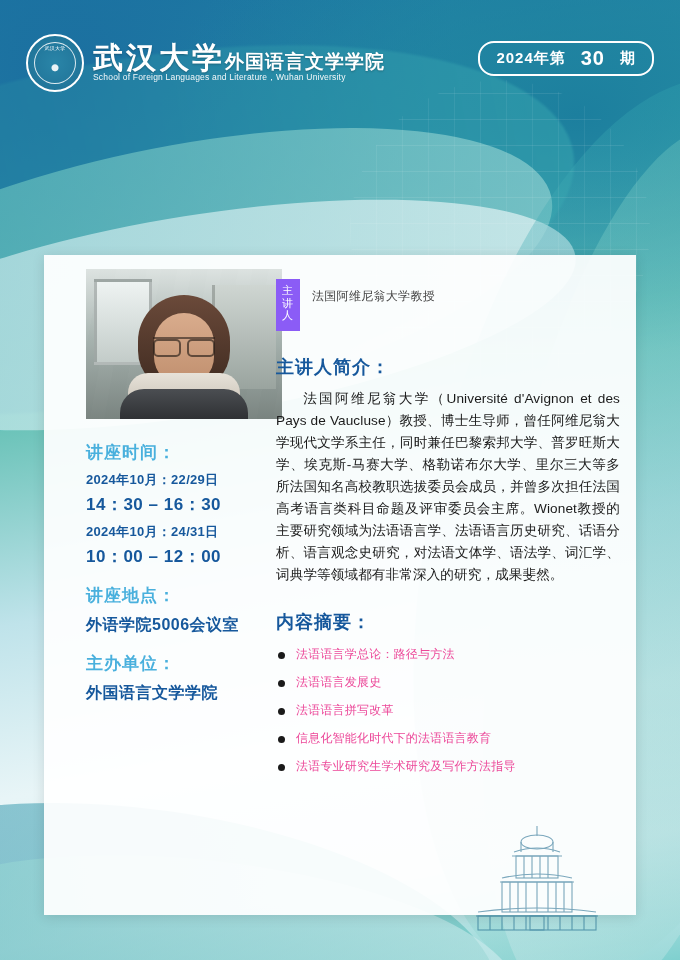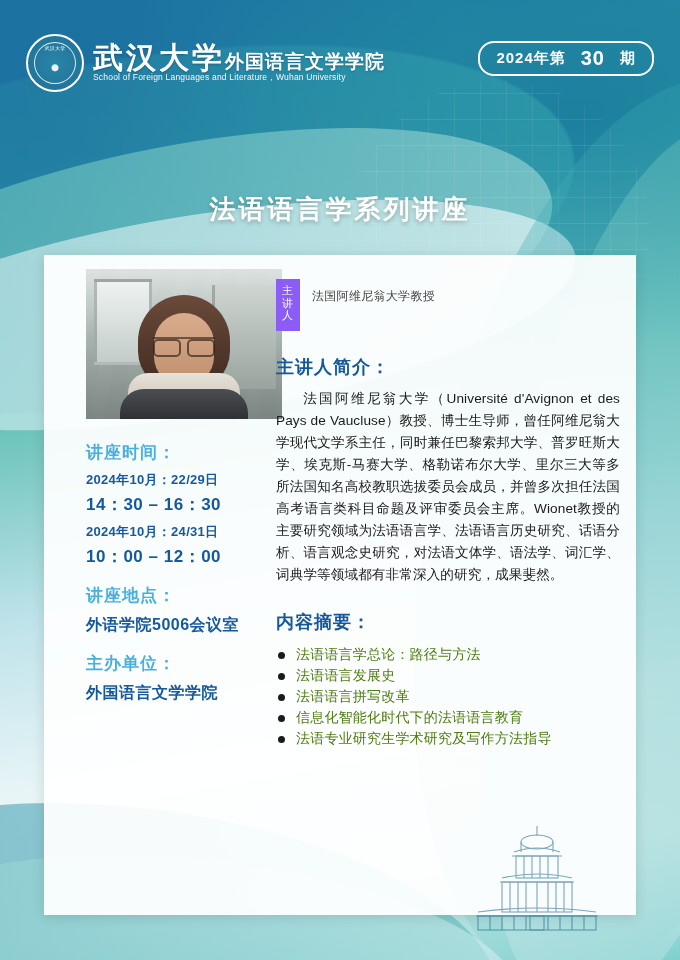--- a/index.html
+++ b/index.html
@@ -194,22 +194,22 @@
     color: #16589c; font-size: 18px; font-weight: 700;
     letter-spacing: 1px; margin-top: 24px;
   }
   .bio {
     margin-top: 9px; color: #1a1a1a; font-size: 13.6px;
     line-height: 1.62; text-align: justify; text-indent: 2em;
     letter-spacing: .1px;
   }
   .topics { margin-top: 12px; list-style: none; }
   .topics li {
-    position: relative; padding-left: 20px; margin-top: 3px;
-    color: #4d7c0f; font-size: 14px; letter-spacing: .2px;
+    position: relative; padding-left: 20px; margin-top: 11px;
+    color: #ec4899; font-size: 12px; letter-spacing: .2px;
   }
   .topics li::before {
     content: ""; position: absolute; left: 2px; top: 6px;
     width: 7px; height: 7px; border-radius: 50%; background: #1a1a1a;
   }
 
   
   .bld {
     position: absolute; right: 48px; bottom: 28px;
     width: 190px; height: 110px; opacity: .6;
@@ -247,21 +247,20 @@
         <div class="uni-en">School of Foreign Languages and Literature，Wuhan University</div>
       </div>
     </div>
     <div class="issue-badge">
       <span>2024年第</span>
       <span class="num">30</span>
       <span>期</span>
     </div>
   </div>
 
-  <div class="main-title">法语语言学系列讲座</div>
 
   <div class="watermark"></div>
 
   <div class="card">
     <div class="card-inner">
 
       <div class="left-col">
         <div class="photo">
           <div class="bg-blur"></div>
           <div class="window"></div>

